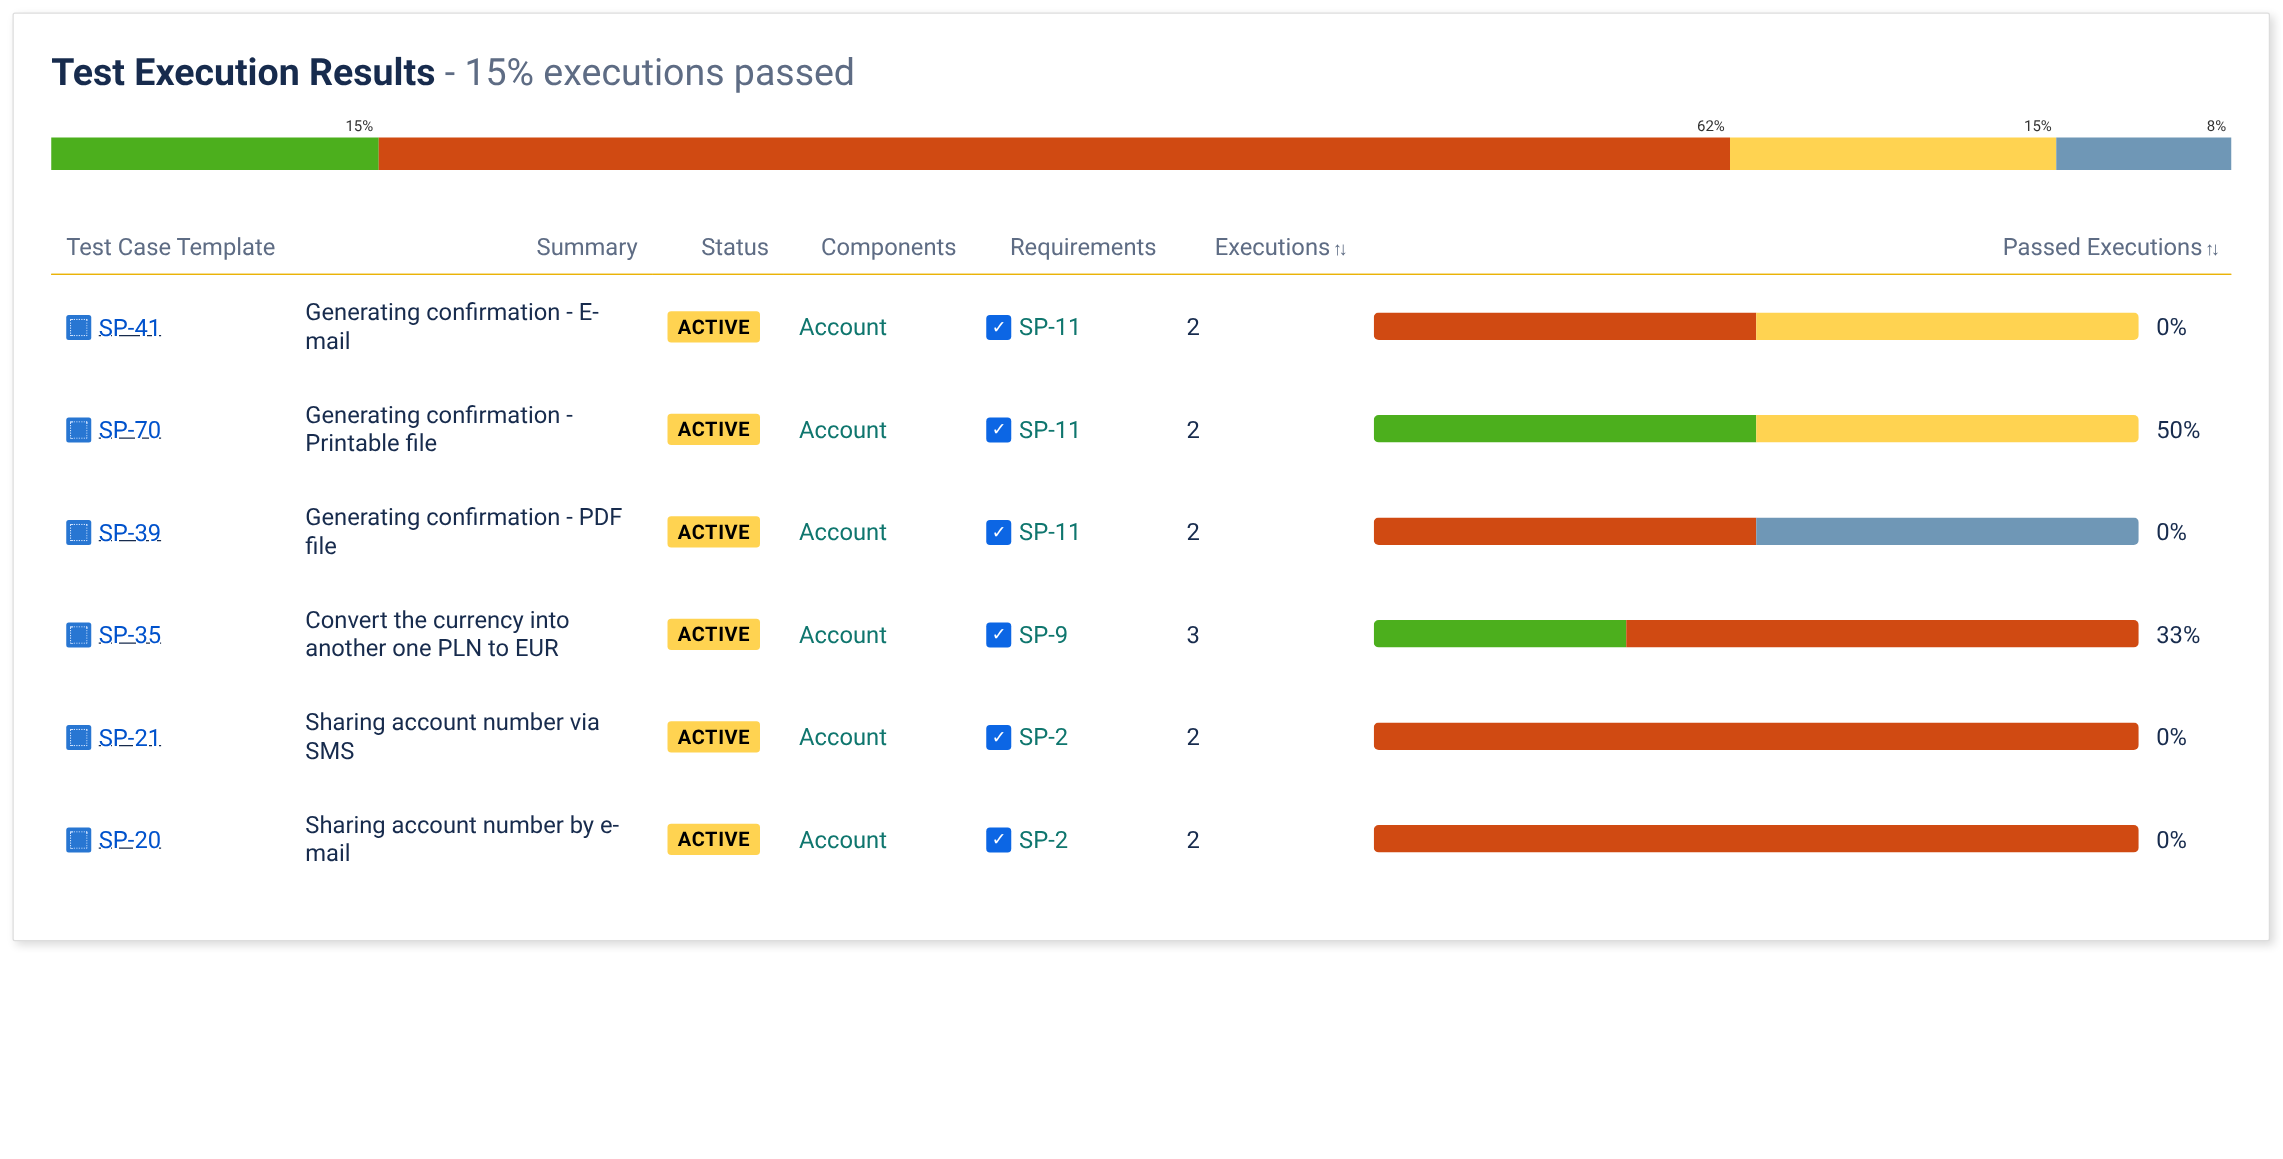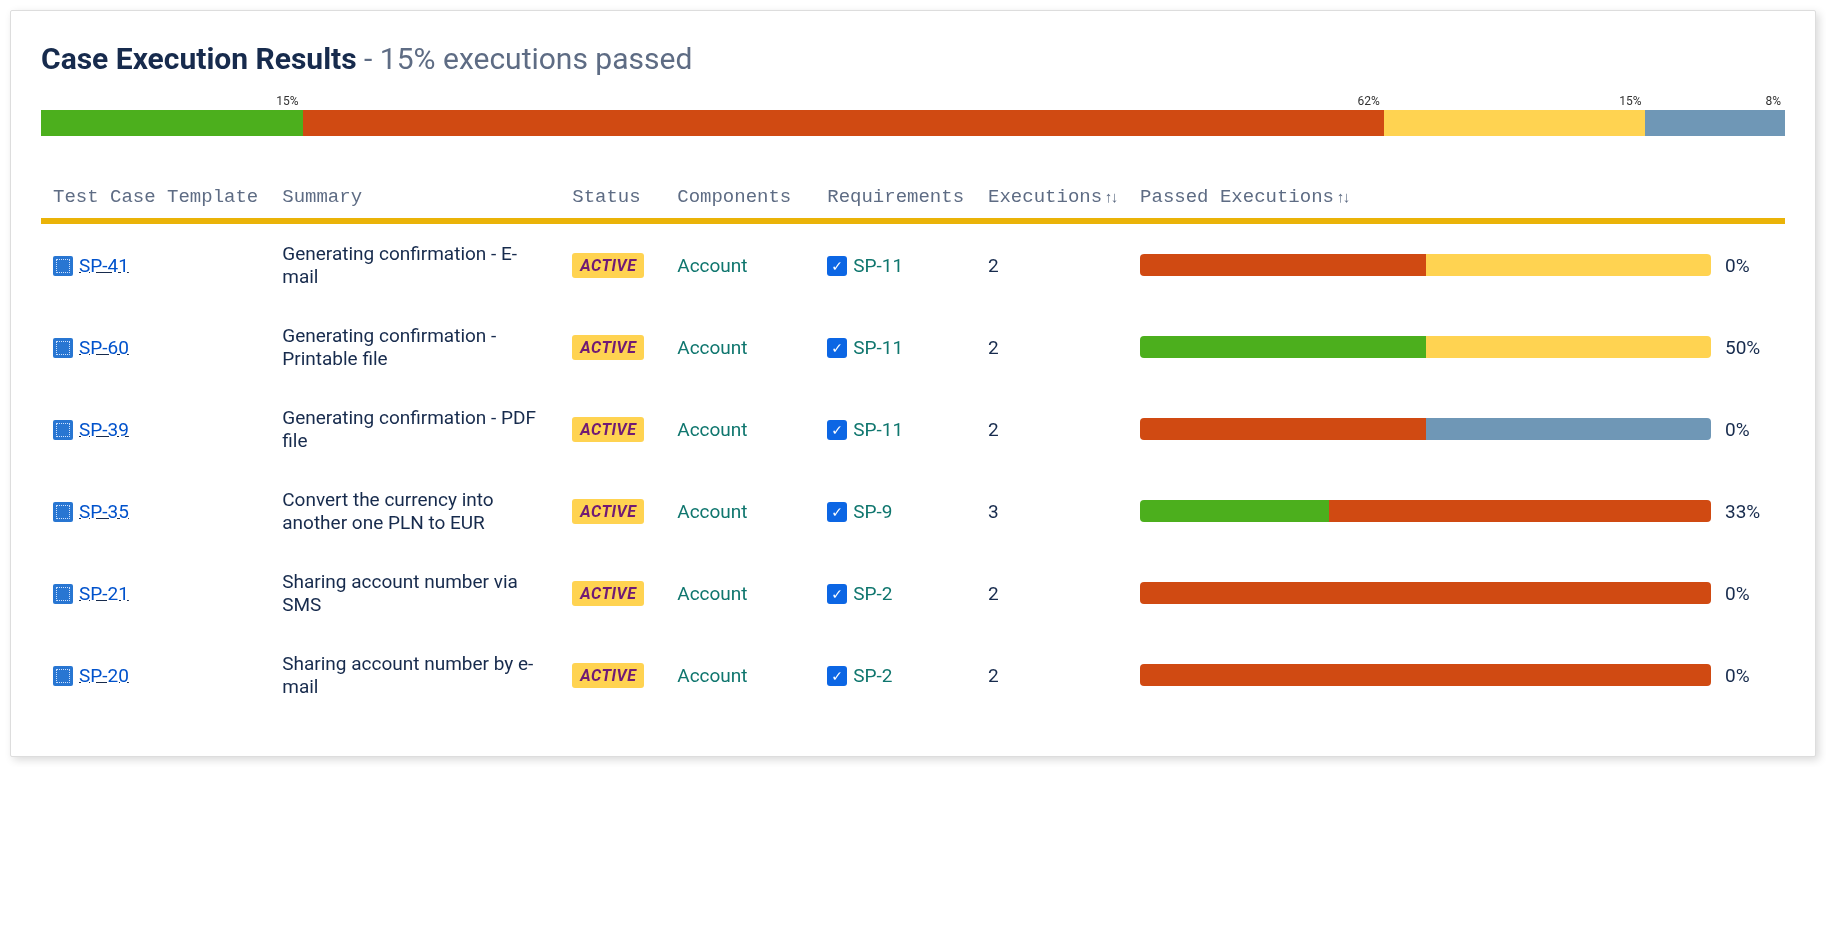--- a/index.html
+++ b/index.html
@@ -52,27 +52,26 @@
   .seg-red    { background: #d04a12; }
   .seg-yellow { background: #ffd351; }
   .seg-blue   { background: #6f97b6; }
 
   table {
     width: 100%;
     border-collapse: collapse;
     font-size: 19px;
   }
   thead th {
-    text-align: left;
+    text-align: right;
     font-weight: 400;
     color: #5e6c84;
     padding: 10px 12px;
-    border-bottom: 6px solid #eab308;
+    border-bottom: 1px solid #eab308;
     white-space: nowrap;
-    font-family: Liberation Mono, monospace;
   }
   tbody td {
     padding: 18px 12px;
     vertical-align: middle;
     color: #172b4d;
   }
 
   .tc-cell { white-space: nowrap; text-decoration: underline; }
   .tc-icon {
     display: inline-flex;
@@ -91,27 +90,26 @@
     border: 1px dotted #cfe2ff;
     border-radius: 1px;
   }
   .tc-link { color: #0052cc; text-decoration: none; vertical-align: middle; }
 
   .summary-text { color: #172b4d; max-width: 280px; }
 
   .status-badge {
     display: inline-block;
     background: #ffd351;
-    color: #701a75;
+    color: #000000;
     font-weight: 700;
     font-size: 16px;
     letter-spacing: 0.5px;
     border-radius: 3px;
     padding: 3px 8px;
-    font-style: italic;
   }
 
   .comp-link, .req-link { color: #0f766e; text-decoration: none; }
 
   .req-check {
     display: inline-flex;
     width: 20px;
     height: 20px;
     background: #0c66e4;
     border-radius: 3px;
@@ -148,21 +146,21 @@
   .col-req  { width: 160px; }
   .col-exe  { width: 150px; }
   .col-pass { }
 </style>
 </head>
 <body>
 
 <div class="card">
 
   <div class="title-row">
-    <span class="title-strong">Case Execution Results</span><span class="title-sub"> - </span><span class="title-sub">15% executions passed</span>
+    <span class="title-strong">Test Execution Results</span><span class="title-sub"> - </span><span class="title-sub">15% executions passed</span>
   </div>
 
   <div class="summary-labels" id="summary-labels">
       <div style="width: 15%;">15%</div>
       <div style="width: 62%;">62%</div>
       <div style="width: 15%;">15%</div>
       <div style="width: 8%;">8%</div>
     </div>
   <div class="summary-bar" id="summary-bar">
       <div class="seg-green" style="width: 15%;"></div>
@@ -208,21 +206,21 @@
             <div class="exec-cell">
               <div class="mini-bar">
                 <div class="mini-seg-red" style="width: 50%;"></div>
                 <div class="mini-seg-yellow" style="width: 50%;"></div>
               </div>
               <div class="pct">0%</div>
             </div>
           </td>
         </tr>
         <tr>
-          <td class="tc-cell"><span class="tc-icon"></span><a href="#" class="tc-link">SP-60</a></td>
+          <td class="tc-cell"><span class="tc-icon"></span><a href="#" class="tc-link">SP-70</a></td>
           <td class="summary-text">Generating confirmation - Printable file</td>
           <td><span class="status-badge">ACTIVE</span></td>
           <td><a href="#" class="comp-link">Account</a></td>
           <td><span class="req-check">✓</span><a href="#" class="req-link">SP-11</a></td>
           <td>2</td>
           <td>
             <div class="exec-cell">
               <div class="mini-bar">
                 <div class="mini-seg-green" style="width: 50%;"></div>
                 <div class="mini-seg-yellow" style="width: 50%;"></div>

